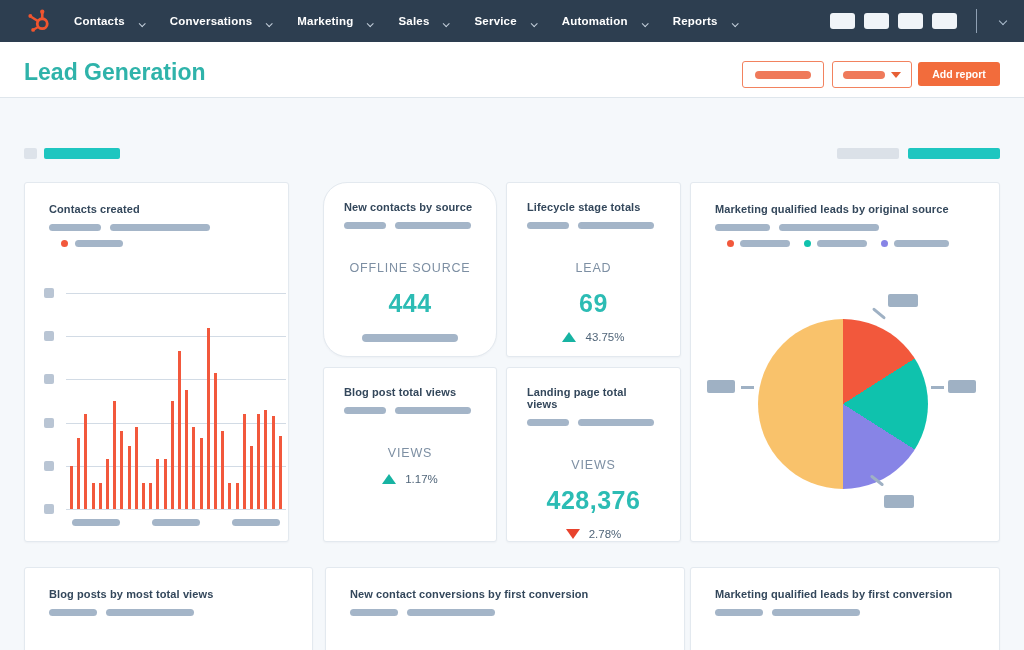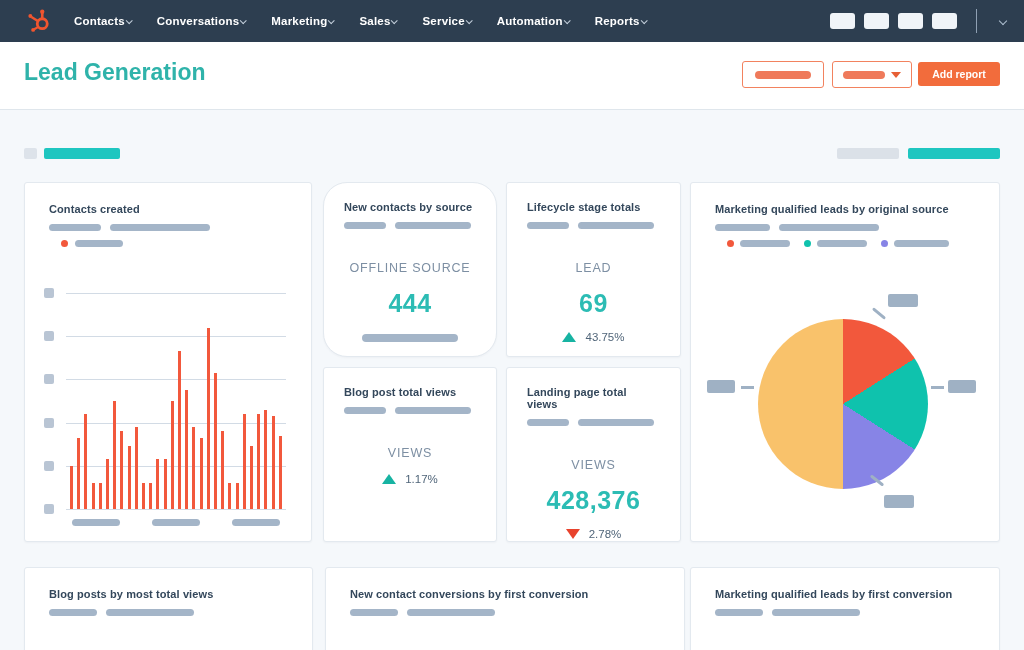--- a/index.html
+++ b/index.html
@@ -2,29 +2,29 @@
 <html><head>
 <meta charset="utf-8">
 <style>
   * { margin:0; padding:0; box-sizing:border-box; }
   html,body { width:1024px; height:650px; overflow:hidden; font-family:"Liberation Sans", sans-serif; background:#f5f8fb; }
 
   
   .nav { position:absolute; left:0; top:0; width:1024px; height:42px; background:#2d3e50; display:flex; align-items:center; }
   .nav-logo { width:30px; height:30px; margin:0 20px 0 24px; display:flex; align-items:center; justify-content:center; }
   .nav-items { display:flex; align-items:center; gap:26px; }
-  .nav-item { display:flex; align-items:center; gap:1px; color:#ffffff; font-size:11.5px; font-weight:bold; cursor:pointer; letter-spacing:.2px; }
+  .nav-item { display:flex; align-items:flex-end; gap:14px; color:#ffffff; font-size:11.5px; font-weight:bold; cursor:pointer; letter-spacing:.2px; }
   .chev { width:5px; height:5px; border-right:1.5px solid #c3cfdb; border-bottom:1.5px solid #c3cfdb; transform:rotate(45deg) translateY(-1px); }
   .nav-right { position:absolute; right:0; top:0; height:42px; display:flex; align-items:center; gap:9px; padding-right:18px; }
   .nav-sq { width:25px; height:16px; background:#f0f4f8; border-radius:3px; }
   .nav-divider { width:1px; height:24px; background:#8fa0b3; margin:0 14px 0 10px; }
   .nav-chev { width:6px; height:6px; border-right:1.6px solid #aebfd0; border-bottom:1.6px solid #aebfd0; transform:rotate(45deg); }
 
   
-  .header { position:absolute; left:0; top:42px; width:1024px; height:68px; background:#ffffff; border-bottom:1px solid #dfe6ec; }
+  .header { position:absolute; left:0; top:42px; width:1024px; height:56px; background:#ffffff; border-bottom:1px solid #dfe6ec; }
   .page-title { position:absolute; left:24px; top:17px; font-size:23px; font-weight:bold; color:#2fb3aa; }
   .hbtn-outline { position:absolute; top:19px; height:27px; background:#fff; border:1.5px solid #f2825f; border-radius:3px; display:flex; align-items:center; justify-content:center; gap:6px; cursor:pointer; }
   .btn-pill { height:8px; background:#ef7a5b; border-radius:4px; }
   .btn-caret { width:0; height:0; border-left:5px solid transparent; border-right:5px solid transparent; border-top:6px solid #e65f35; }
   .hbtn-solid { position:absolute; top:20px; right:24px; width:82px; height:24px; background:#f26c3c; border:none; border-radius:3px; color:#ffffff; font-size:10.5px; font-weight:bold; font-family:"Liberation Sans",sans-serif; cursor:pointer; }
 
   
   .toolbar-left { position:absolute; left:24px; top:148px; display:flex; align-items:center; gap:7px; }
   .toolbar-right { position:absolute; right:24px; top:148px; display:flex; align-items:center; gap:9px; }
   .ph-sq { width:13px; height:11px; background:#dde3ea; border-radius:2px; }
@@ -32,21 +32,21 @@
   .ph-teal { height:11px; background:#1ec6c0; border-radius:2px; }
 
   
   .card { position:absolute; background:#ffffff; border:1px solid #e3e9ef; border-radius:3px; box-shadow:0 1px 2px rgba(45,62,80,.04); }
   .card-title { font-size:11px; font-weight:bold; color:#33475b; letter-spacing:.1px; }
   .bar-ph { height:7px; background:#a4b5c8; border-radius:3.5px; }
   .ph-row { display:flex; gap:9px; margin-top:9px; }
   .legend-row { display:flex; align-items:center; gap:7px; margin-top:9px; }
   .legend-dot { width:7px; height:7px; border-radius:50%; }
 
-  .c1 { left:24px;  top:182px; width:288px; height:360px; padding:20px 24px; }
+  .c1 { left:24px;  top:182px; width:265px; height:360px; padding:20px 24px; }
   .c2 { left:323px; top:182px; width:174px; height:175px; padding:18px 20px;border-radius:24px; }
   .c3 { left:506px; top:182px; width:175px; height:175px; padding:18px 20px; }
   .c4 { left:690px; top:182px; width:310px; height:360px; padding:20px 24px; }
   .c5 { left:323px; top:367px; width:174px; height:175px; padding:18px 20px; }
   .c6 { left:506px; top:367px; width:175px; height:175px; padding:18px 20px; }
   .c7 { left:24px;  top:567px; width:289px; height:110px; padding:20px 24px; }
   .c8 { left:325px; top:567px; width:360px; height:110px; padding:20px 24px; }
   .c9 { left:690px; top:567px; width:310px; height:110px; padding:20px 24px; }
 
   

